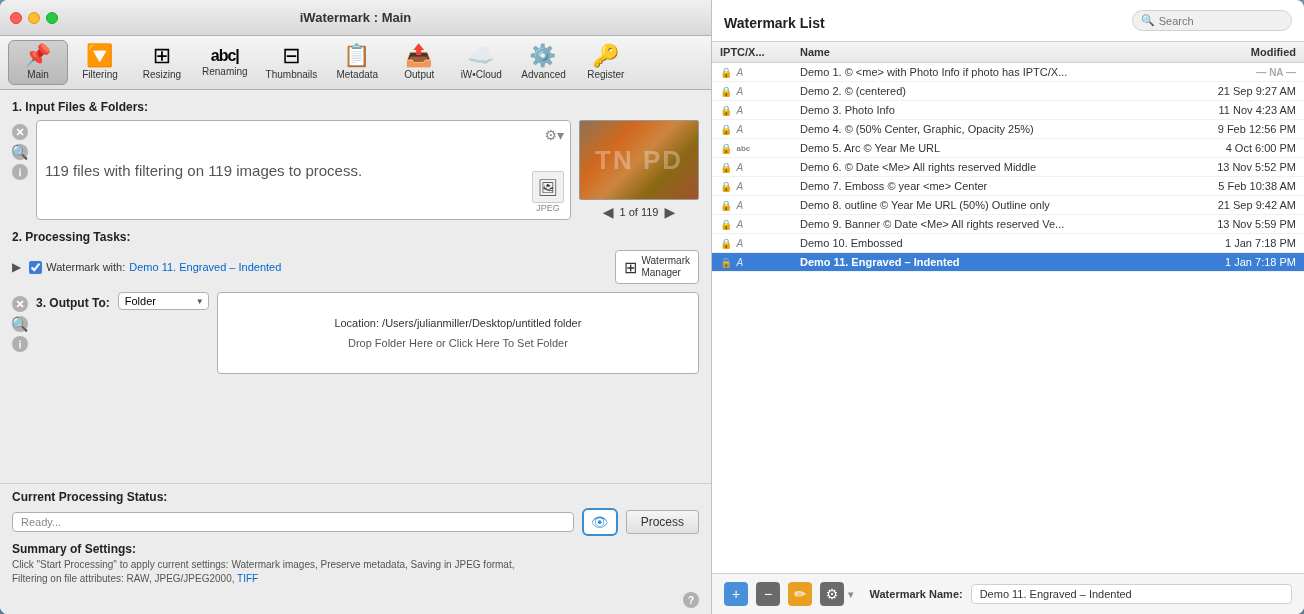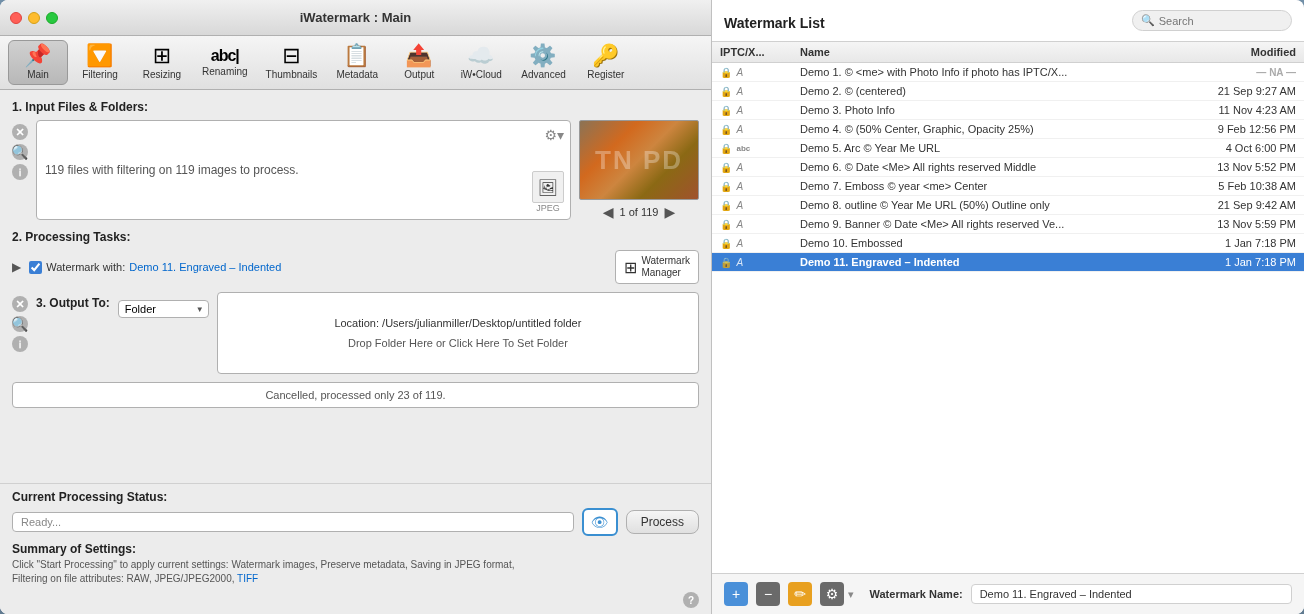--- a/index.html
+++ b/index.html
@@ -138,21 +138,21 @@
       font-size: 11px;
       color: #333;
       display: flex;
       align-items: center;
       justify-content: space-between;
       min-height: 70px;
       position: relative;
     }
     .input-text {
       flex: 1;
-      font-size: 12px;
+      font-size: 15px;
       color: #555;
     }
     .gear-btn {
       position: absolute;
       top: 6px;
       right: 6px;
       font-size: 14px;
       cursor: pointer;
       color: #888;
     }
@@ -326,21 +326,21 @@
       display: flex;
       align-items: center;
       justify-content: center;
       cursor: pointer;
       font-size: 14px;
       color: #3a8fd1;
     }
     .process-btn {
       background: linear-gradient(to bottom, #f5f5f5, #e0e0e0);
       border: 1px solid #b0b0b0;
-      border-radius: 8px;
+      border-radius: 3px;
       padding: 4px 14px;
       font-size: 12px;
       cursor: pointer;
       font-weight: 500;
       color: #333;
     }
     .summary-title {
       font-size: 12px;
       font-weight: 700;
       color: #222;
@@ -531,21 +531,20 @@
     }
     .output-controls {
       display: flex;
       flex-direction: column;
       gap: 4px;
       padding-top: 4px;
     }
     .output-select-wrapper {
       position: relative;
       display: inline-block;
-      margin-top: 8px;
     }
     .output-select-wrapper::after {
       content: '▼';
       position: absolute;
       right: 5px;
       top: 50%;
       transform: translateY(-50%);
       font-size: 8px;
       pointer-events: none;
       color: #555;
@@ -668,21 +667,20 @@
             <option>Same Folder</option>
             <option>Original</option>
           </select>
         </div>
         <div class="output-box">
           <div class="output-location">Location: /Users/julianmiller/Desktop/untitled folder</div>
           <div class="output-drop">Drop Folder Here or Click Here To Set Folder</div>
         </div>
       </div>
 
-      <div class="status-bar">Cancelled, processed only 23 of 119.</div>
     </div>
 
     <div class="bottom-section">
       <div class="processing-status-title">Current Processing Status:</div>
       <div class="processing-status-row">
         <input class="status-input" type="text" readonly="" value="Ready..." style="">
         <div class="eye-btn">👁</div>
         <button class="process-btn">Process</button>
       </div>
       <div class="summary-title">Summary of Settings:</div>

